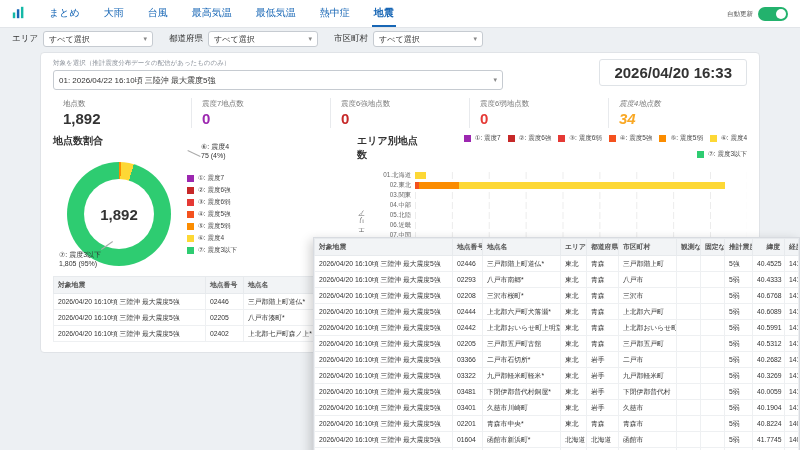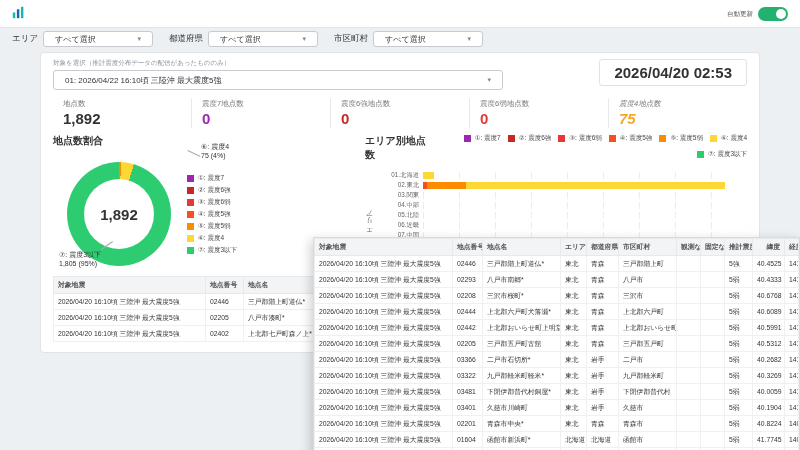--- a/index.html
+++ b/index.html
@@ -12,36 +12,36 @@
   .tab{font-size:10px;color:#1766b5;text-decoration:none;display:flex;align-items:center;border-bottom:2px solid transparent;padding:0 2px;cursor:pointer;white-space:nowrap;}
   .tab.active{font-weight:bold;border-bottom-color:#1766b5;}
   .topbar-right{margin-left:auto;display:flex;align-items:center;gap:5px;}
   .auto-label{font-size:6.5px;color:#555;width:28px;line-height:1.2;text-align:right;}
   .toggle{width:30px;height:14px;border-radius:7px;background:#23b26d;position:relative;cursor:pointer;flex:none;}
   .toggle .knob{position:absolute;right:2px;top:2px;width:10px;height:10px;border-radius:50%;background:#fff;}
   
   .filterbar{display:flex;align-items:center;gap:16px;padding:3px 12px;height:22px;}
   .filter-group{display:flex;align-items:center;gap:5px;}
   .filter-label{font-size:8.5px;color:#333;white-space:nowrap;}
-  .select{background:#fff;border:1px solid #c6cbd1;border-radius:3px;height:16px;display:flex;align-items:center;justify-content:space-between;padding:0 11px;font-size:8px;color:#333;min-width:110px;cursor:pointer;white-space:nowrap;overflow:hidden;}
+  .select{background:#fff;border:1px solid #c6cbd1;border-radius:3px;height:16px;display:flex;align-items:center;justify-content:space-between;padding:0 5px;font-size:8px;color:#333;min-width:110px;cursor:pointer;white-space:nowrap;overflow:hidden;}
   .chev{color:#888;font-size:7px;margin-left:6px;flex:none;}
   
   .card{background:#fff;border:1px solid #e0e3e7;border-radius:4px;margin:2px 40px 0;padding:6px 12px 10px;position:relative;}
   .card-top{display:flex;justify-content:space-between;align-items:flex-start;}
   .target-label{font-size:6.5px;color:#8a9099;margin-bottom:2px;}
   .select.wide{width:450px;height:20px;}
   .datetime{font-size:15px;font-weight:bold;color:#333;border:1px solid #dfe3e7;border-radius:3px;padding:4px 14px;white-space:nowrap;}
   
   .stats{display:flex;margin-top:8px;justify-content:space-between;}
   .stat{flex:1;padding:1px 10px;border-right:1px solid #e8eaed;}
   .stat:last-child{border-right:none;font-style:italic;}
   .stat-label{font-size:7.5px;color:#777;white-space:nowrap;}
   .stat-value{font-size:15px;font-weight:bold;margin-top:1px;color:#333;}
   
-  .charts{display:flex;margin-top:6px;gap:12px;height:132px;}
+  .charts{display:flex;margin-top:6px;gap:4px;height:132px;}
   .panel-title{font-size:10px;font-weight:bold;color:#333;}
   .donut-panel{width:300px;position:relative;flex:none;}
   .donut-flex{display:flex;align-items:center;gap:16px;margin-top:14px;margin-left:14px;}
   .donut{width:104px;height:104px;border-radius:50%;position:relative;flex:none;background:#2ecc71;}
   .donut::after{content:"";position:absolute;inset:17px;background:#fff;border-radius:50%;}
   .donut-center{position:absolute;inset:0;display:flex;align-items:center;justify-content:center;font-size:15px;font-weight:bold;color:#333;z-index:1;}
   .legend-v{display:flex;flex-direction:column;gap:3px;}
   .legend-item{display:flex;align-items:center;gap:4px;font-size:6.5px;color:#444;white-space:nowrap;}
   .swatch{width:7px;height:7px;flex:none;}
   .anno{position:absolute;font-size:7px;color:#333;line-height:1.3;z-index:2;}
@@ -89,20 +89,29 @@
 <header class="topbar">
   <div class="brand">
     <span>
       <svg width="13" height="13" viewBox="0 0 16 16">
           <rect x="1" y="8" width="3" height="7" fill="#14b8a6"></rect>
           <rect x="6" y="4" width="3" height="11" fill="#1766b5"></rect>
           <rect x="11" y="1" width="3" height="14" fill="#14b8a6"></rect>
         </svg>
     </span>
   </div>
+  <nav class="tabs">
+    <a class="tab">まとめ</a>
+    <a class="tab">大雨</a>
+    <a class="tab">台風</a>
+    <a class="tab">最高気温</a>
+    <a class="tab">最低気温</a>
+    <a class="tab">熱中症</a>
+    <a class="tab active">地震</a>
+  </nav>
   <div class="topbar-right">
     <span class="auto-label">自動更新</span>
     <span class="toggle">
         <span class="knob"></span>
       </span>
   </div>
 </header>
 
 <div class="filterbar">
   <div class="filter-group">
@@ -130,21 +139,21 @@
 
 <div class="card">
   <div class="card-top">
     <div>
       <div class="target-label">対象を選択（推計震度分布データの配信があったもののみ）</div>
       <div class="select wide">
         <span>01: 2026/04/22 16:10頃 三陸沖 最大震度5強</span>
         <span class="chev">▾</span>
       </div>
     </div>
-    <div class="datetime">2026/04/20 02:53</div>
+    <div class="datetime">2026/04/20 16:33</div>
   </div>
 
   <div class="stats">
     <div class="stat">
       <div class="stat-label">地点数</div>
       <div class="stat-value" style="color: rgb(51, 51, 51);">1,892</div>
     </div>
     <div class="stat">
       <div class="stat-label">震度7地点数</div>
       <div class="stat-value" style="color: rgb(156, 39, 176);">0</div>
@@ -152,21 +161,21 @@
     <div class="stat">
       <div class="stat-label">震度6強地点数</div>
       <div class="stat-value" style="color: rgb(198, 40, 40);">0</div>
     </div>
     <div class="stat">
       <div class="stat-label">震度6弱地点数</div>
       <div class="stat-value" style="color: rgb(229, 57, 53);">0</div>
     </div>
     <div class="stat">
       <div class="stat-label">震度4地点数</div>
-      <div class="stat-value" style="color: rgb(249, 168, 37);">75</div>
+      <div class="stat-value" style="color: rgb(249, 168, 37);">34</div>
     </div>
   </div>
 
   <div class="charts">
     <div class="donut-panel">
       <div class="panel-title">地点数割合</div>
       <div class="anno anno-top">
         <div>⑥: 震度4</div>
         <div class="sub">75 (4%)</div>
       </div>

